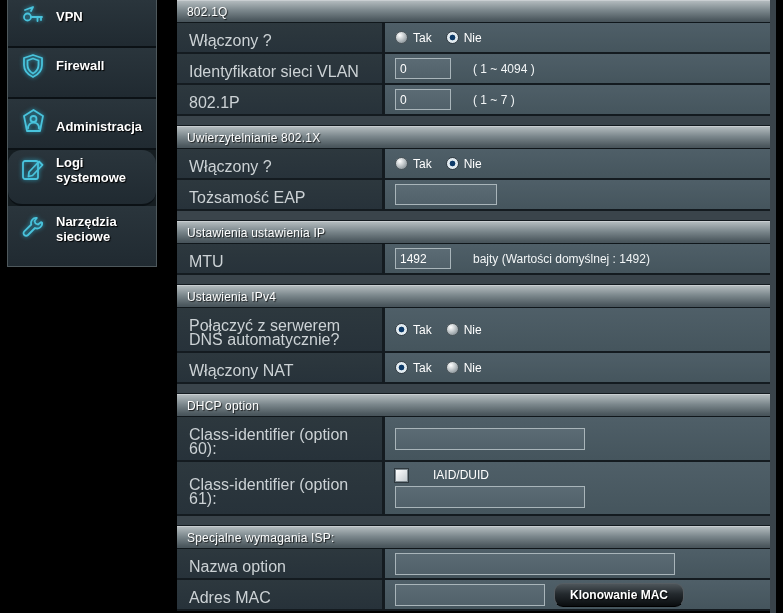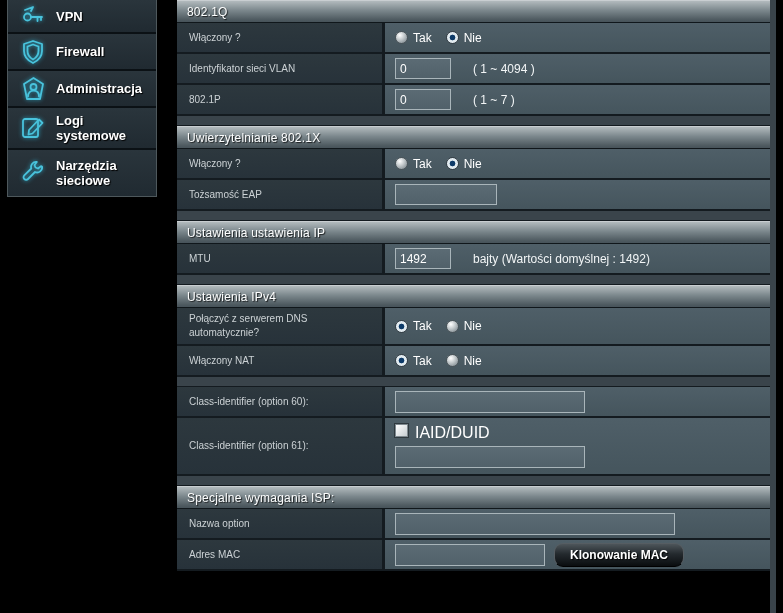--- a/index.html
+++ b/index.html
@@ -9,30 +9,30 @@
     position:relative;overflow:hidden;
   }
   
   .sidebar{
     position:absolute;left:7px;top:0;width:150px;
     border:1px solid #4e585c;border-top:none;
     background:#151d21;box-sizing:border-box;
   }
   .side-item{
     display:flex;align-items:center;
-    padding:0 6px 0 10px;
+    padding:0 6px 14px 10px;
     background:linear-gradient(#2a353c,#202a31);
     border-bottom:2px solid #0b1115;
     cursor:pointer;
   }
   .side-item:last-child{border-bottom:none;}
   .side-item:nth-child(1){height:32px;}
   .side-item:nth-child(2){height:35px;}
-  .side-item:nth-child(3){height:35px;}
-  .side-item:nth-child(4){height:40px;}
+  .side-item:nth-child(3){height:35px;align-items:flex-end;}
+  .side-item:nth-child(4){height:40px;border-radius:14px;}
   .side-item:nth-child(5){height:46px;}
   .side-icon{width:30px;height:27px;flex:0 0 30px;display:flex;align-items:center;justify-content:center;}
   .side-icon svg{stroke:#49c3dc;fill:none;stroke-width:1.8;stroke-linecap:round;stroke-linejoin:round;
     filter:drop-shadow(0 0 2px rgba(45,170,200,.9));}
   .side-label{color:#fff;font-weight:bold;font-size:13px;margin-left:8px;
     text-shadow:1px 1px 1px #000;line-height:15px;}
   
   .main{position:absolute;left:177px;top:0;width:593px;}
   .main-edge{position:absolute;left:770px;top:0;width:6px;height:613px;background:#39434a;}
   .sec-header{
@@ -40,22 +40,22 @@
     background:linear-gradient(#b2babd,#7b878c 45%,#4d595f 90%,#47535a);
     border-top:1px solid #c9ced1;border-bottom:1px solid #10171b;
     color:#fdfefe;font-size:12px;font-weight:normal;letter-spacing:.2px;
     text-shadow:1px 1px 1px rgba(0,0,0,.75);box-sizing:border-box;
   }
   .row{display:flex;border-bottom:2px solid #141b20;min-height:29px;}
   .cell-label{
     width:208px;flex:0 0 208px;box-sizing:border-box;
     background:linear-gradient(#2d383e,#27323a);
     border-right:3px solid #141b20;
-    color:#ccd2d5;font-size:10px;line-height:14px;
-    padding:4px 8px 4px 12px;display:flex;align-items:center;
+    color:#ccd2d5;font-size:16px;line-height:14px;
+    padding:11px 8px 4px 12px;display:flex;align-items:center;
   }
   .cell-value{
     flex:1;display:flex;align-items:center;padding-left:10px;
     background:linear-gradient(#4f5f68,#45555d);
     color:#fff;font-size:12px;
   }
   .cell-value.col{flex-direction:column;align-items:flex-start;justify-content:center;gap:4px;padding:6px 0 6px 10px;}
   .gap{height:9px;background:#3a444b;border-bottom:1px solid #141b20;}
   .hint{margin-left:22px;color:#f2f5f6;}
   
@@ -80,21 +80,21 @@
     background:radial-gradient(circle,#0d3a68 0 33%,#e2ebf0 41% 70%,#8d99a0);
     border:1px solid #353f46;
   }
   .rlabel{margin:0 14px 0 5px;color:#fff;font-size:12px;}
   
   .chk{
     width:13px;height:13px;display:inline-block;flex:0 0 13px;cursor:pointer;
     background:linear-gradient(135deg,#ffffff,#c6cdd1);
     border:1px solid #7f8a90;box-shadow:0 0 0 1px #2f393f;box-sizing:border-box;
   }
-  .chkrow{display:flex;align-items:flex-start;gap:7px;color:#fff;font-size:16px;}
+  .chkrow{display:flex;align-items:center;gap:25px;color:#fff;font-size:12px;}
   
   .btn{
     height:24px;padding:0 15px;margin-left:9px;border-radius:9px;
     background:linear-gradient(#4d555a,#242a2e 45%,#0a0d0f);
     border:1px solid #565d62;border-bottom-color:#000;
     color:#fff;font-weight:bold;font-size:12px;
     font-family:"Liberation Sans",sans-serif;
     text-shadow:1px 1px 1px #000;cursor:pointer;
   }
 </style>
@@ -220,20 +220,21 @@
     <div class="cell-label">Włączony NAT</div>
     <div class="cell-value">
       <span class="radio on"></span>
       <span class="rlabel">Tak</span>
       <span class="radio"></span>
       <span class="rlabel">Nie</span>
     </div>
   </div>
   <div class="gap"></div>
 
+  <div class="sec-header">DHCP option</div>
   <div class="row">
     <div class="cell-label">Class-identifier (option 60):</div>
     <div class="cell-value">
       <input class="tin w60" type="text" value="" style="">
     </div>
   </div>
   <div class="row" style="min-height:48px;">
     <div class="cell-label">Class-identifier (option 61):</div>
     <div class="cell-value col">
       <span class="chkrow">

